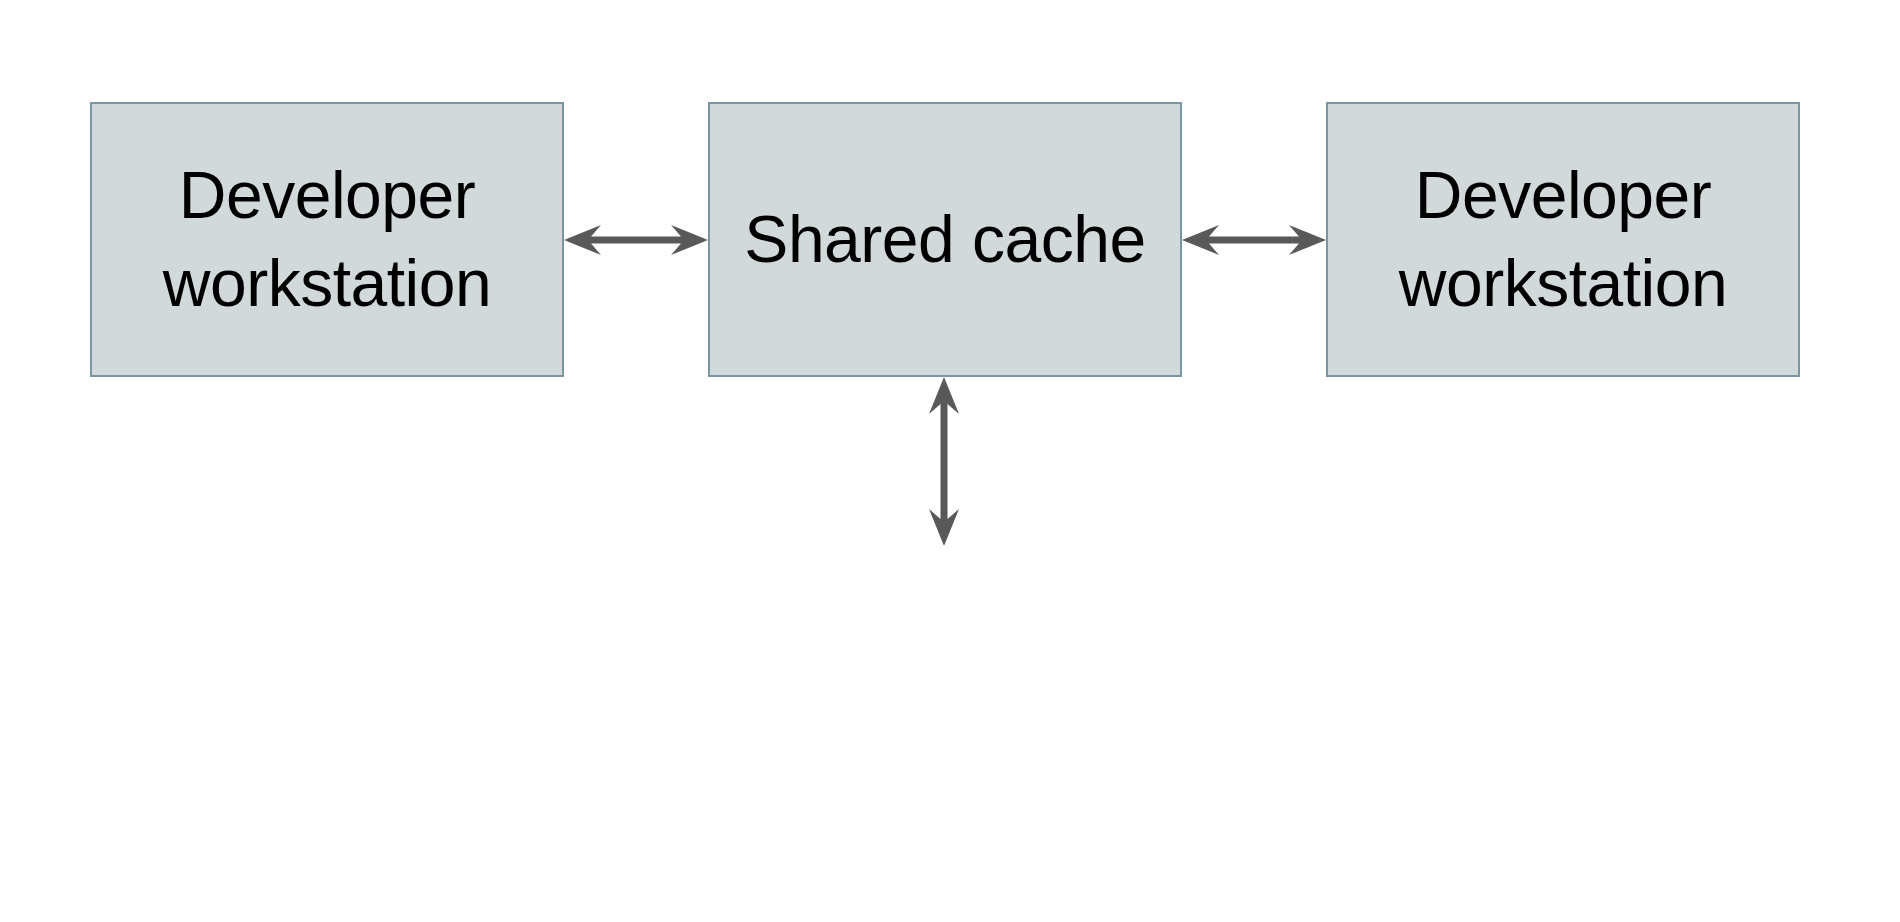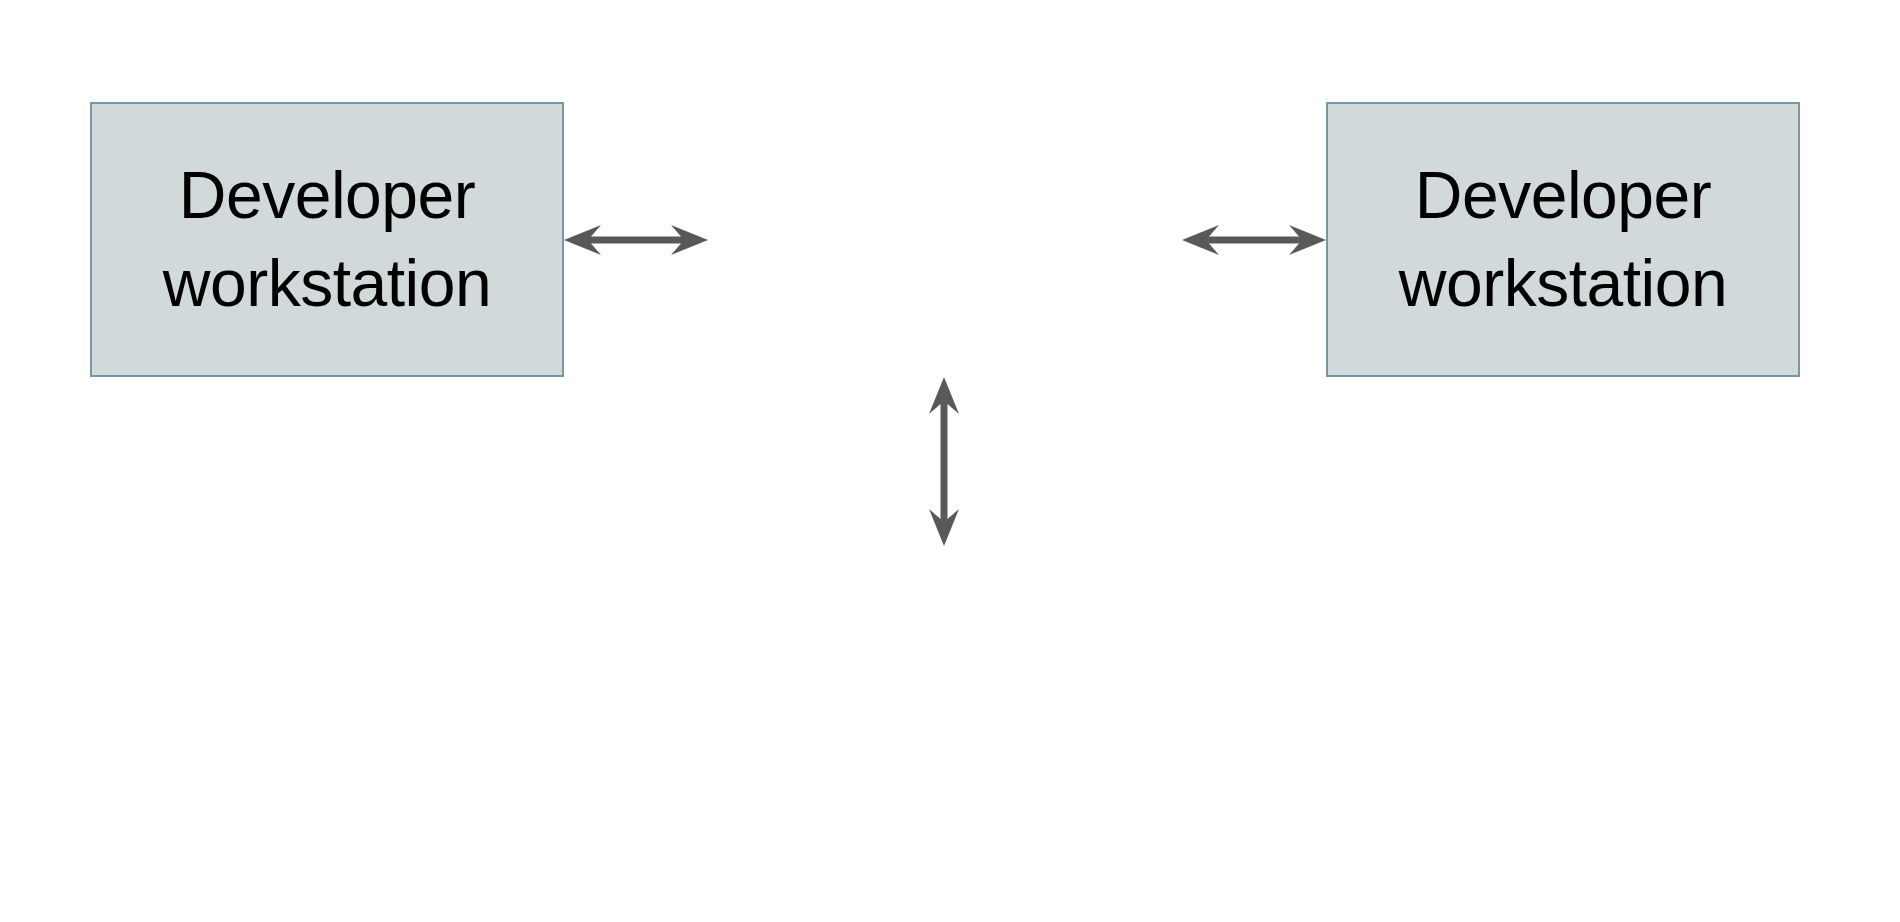--- a/index.html
+++ b/index.html
@@ -48,20 +48,23 @@
 </style>
 </head>
 <body>
 
 <div class="canvas">
 
   <div class="node node-left">
     <div class="node-label">Developer workstation</div>
   </div>
 
+  <div class="node node-cache">
+    <div class="node-label">Shared cache</div>
+  </div>
 
   <div class="node node-right">
     <div class="node-label">Developer workstation</div>
   </div>
 
 
   <svg class="arrow arrow-left" width="144" height="44" viewBox="0 0 144 44">
     <line x1="20" y1="22" x2="124" y2="22"></line>
     <polygon points="0,22 37,7 24,22 37,37"></polygon>
     <polygon points="144,22 107,7 120,22 107,37"></polygon>

